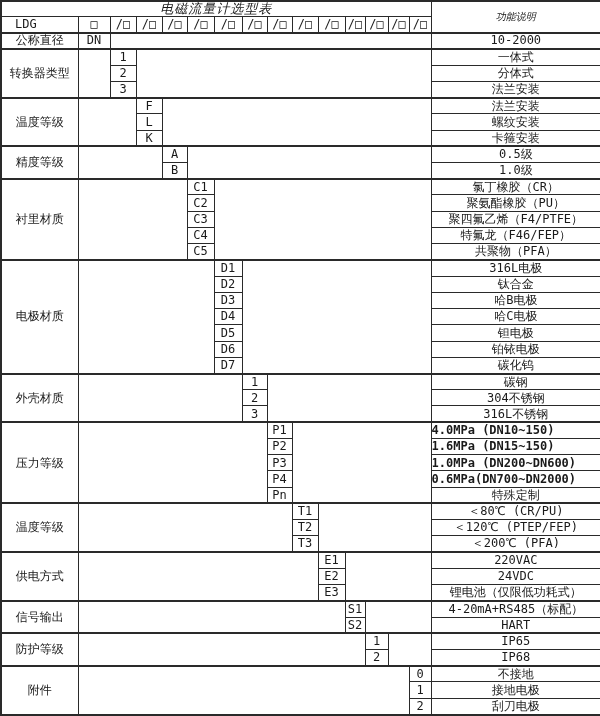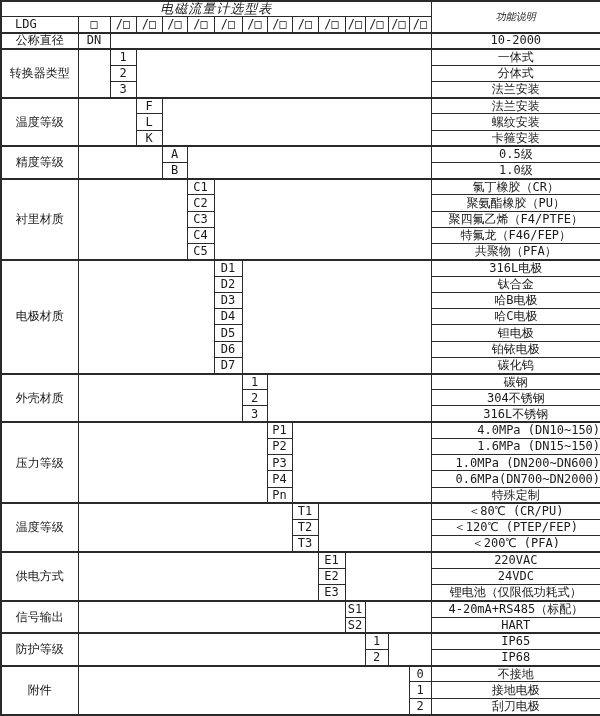--- a/index.html
+++ b/index.html
@@ -22,21 +22,21 @@
   }
   tr { height:16px; }
   tr.hdr { height:14px;font-style:italic; }
   tr.sec td { border-top:2px solid var(--line); }
   td.title { font-size:13px; letter-spacing:1px; }
   td.fhead { font-size:10px; }
   td.ldg  { text-align:left; padding-left:13px; }
   td.label{ font-size:12px; }
   td.code { font-size:12px; }
   td.desc { font-size:12px;border-radius:7px; }
-  td.desc.left { text-align:right; padding-left:8px; }
+  td.desc.left { text-align:left; padding-left:0;font-weight:bold; }
 </style>
 </head>
 <body>
 
 <div id="page">
   <table class="sel">
     <colgroup>
       <col style="width:77px">
         <col style="width:32px">
       <col style="width:26px">

